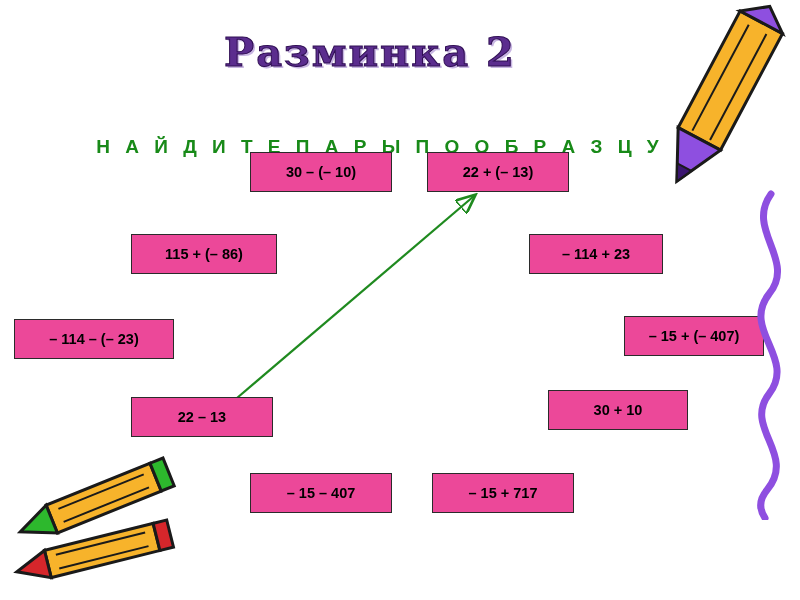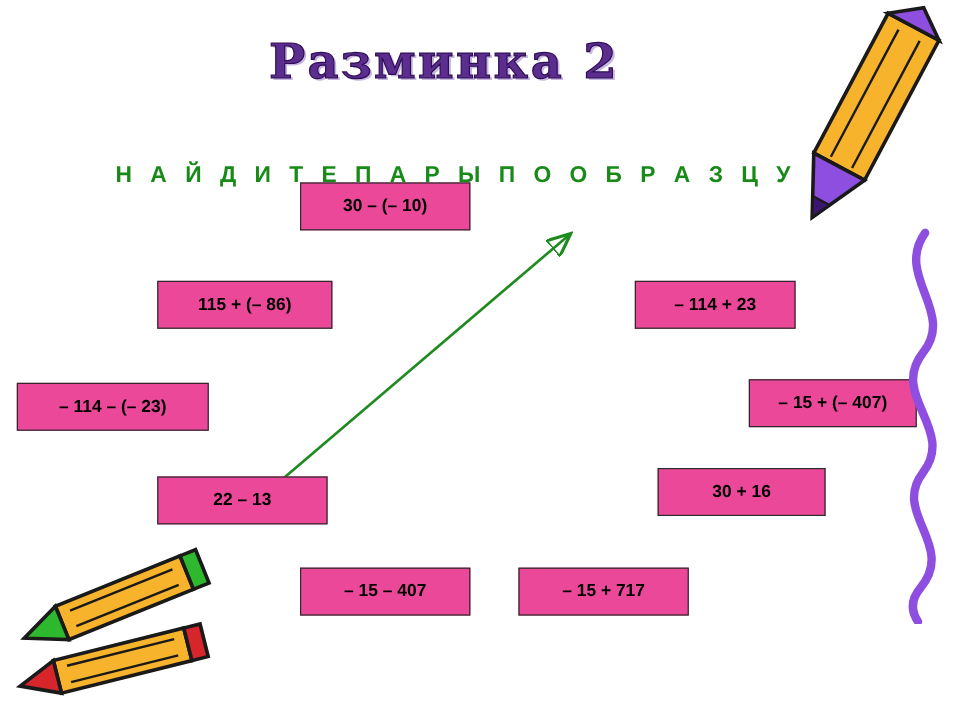--- a/index.html
+++ b/index.html
@@ -113,26 +113,27 @@
   <svg id="arrow-svg" viewBox="0 0 800 600">
     <defs>
       <marker id="arrowhead" markerWidth="10" markerHeight="8" refX="8" refY="4" orient="auto">
         <path d="M0,0 L9,4 L0,8 z" fill="none" stroke="#1f8a1f" stroke-width="1.2"></path>
       </marker>
     </defs>
     <line id="arrow-line" x1="237" y1="398" x2="474" y2="196" stroke="#1f8a1f" stroke-width="2.2" marker-end="url(#arrowhead)"></line>
   </svg>
 
   <div class="card" style="left:250px; top:152px; width:142px; height:40px;">30 – (– 10)</div>
+  <div class="card" style="left:427px; top:152px; width:142px; height:40px;">22 + (– 13)</div>
   <div class="card" style="left:131px; top:234px; width:146px; height:40px;">115 + (– 86)</div>
   <div class="card" style="left:529px; top:234px; width:134px; height:40px;">– 114 + 23</div>
   <div class="card" style="left:14px; top:319px; width:160px; height:40px;">– 114 – (– 23)</div>
   <div class="card" style="left:624px; top:316px; width:140px; height:40px;text-align:center;">– 15 + (– 407)</div>
   <div class="card" style="left:131px; top:397px; width:142px; height:40px;">22 – 13</div>
-  <div class="card" style="left:548px; top:390px; width:140px; height:40px;">30 + 16</div>
+  <div class="card" style="left:548px; top:390px; width:140px; height:40px;">30 + 10</div>
   <div class="card" style="left:250px; top:473px; width:142px; height:40px;">– 15 – 407</div>
   <div class="card" style="left:432px; top:473px; width:142px; height:40px;">– 15 + 717</div>
 
   <svg class="deco" id="crayon-top" viewBox="0 0 160 200">
     <g transform="rotate(28 80 100)">
 
       <rect x="56" y="12" width="48" height="132" fill="#f7b32b" stroke="#1a1a1a" stroke-width="3"></rect>
       <line x1="70" y1="20" x2="70" y2="140" stroke="#1a1a1a" stroke-width="2"></line>
       <line x1="90" y1="20" x2="90" y2="140" stroke="#1a1a1a" stroke-width="2"></line>
 

